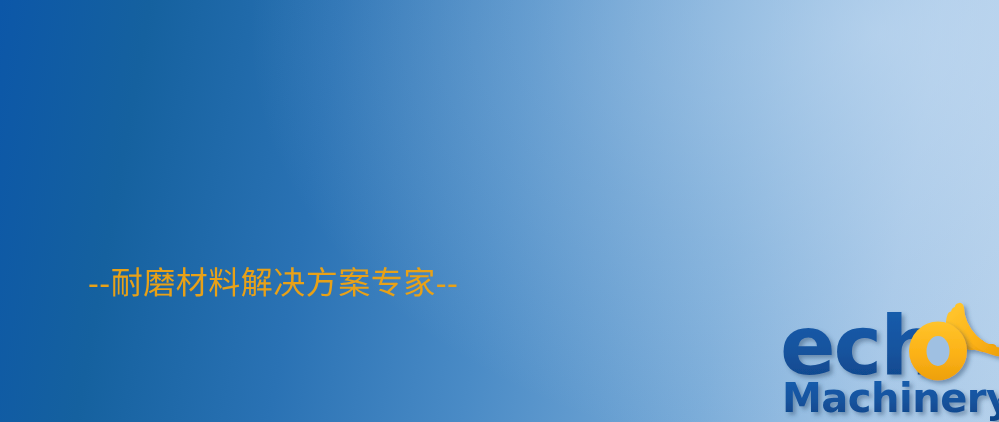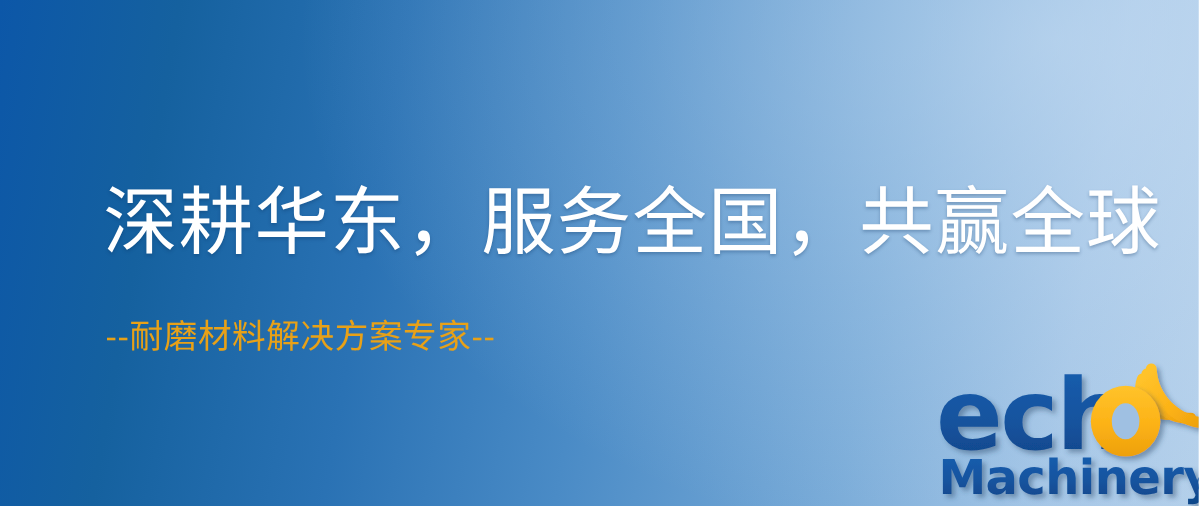--- a/index.html
+++ b/index.html
@@ -51,21 +51,21 @@
     white-space: nowrap;
     text-shadow: 0 1px 3px rgba(10, 45, 90, 0.30);
     z-index: 3;
   }
 
   .subtitle {
     position: absolute;
     left: 88px;
     top: 266px;
     font-family: "DejaVu Serif", "Liberation Serif", serif;
-    font-size: 28px;
+    font-size: 32px;
     line-height: 1.1;
     letter-spacing: 0.5px;
     color: #e8a117;
     white-space: nowrap;
     z-index: 3;
   }
 
   
   .logo {
     position: absolute;
@@ -75,21 +75,20 @@
     height: 128px;
     z-index: 4;
   }
   .logo svg { display: block; width: 100%; height: 100%; }
 </style>
 </head>
 <body>
 
 <div id="banner">
 
-  <div class="headline">深耕华东，服务全国，共赢全球</div>
 
   <div class="subtitle">--耐磨材料解决方案专家--</div>
 
   <div class="logo">
     <svg viewBox="0 0 255 128" xmlns="http://www.w3.org/2000/svg" aria-hidden="true">
       <defs>
         <filter id="dropsh" x="-20%" y="-20%" width="150%" height="150%">
           <feDropShadow dx="3" dy="3" stdDeviation="2.2" flood-color="#2d4a6b" flood-opacity="0.45"></feDropShadow>
         </filter>
         <linearGradient id="goldgrad" x1="0" y1="0" x2="0" y2="1">

